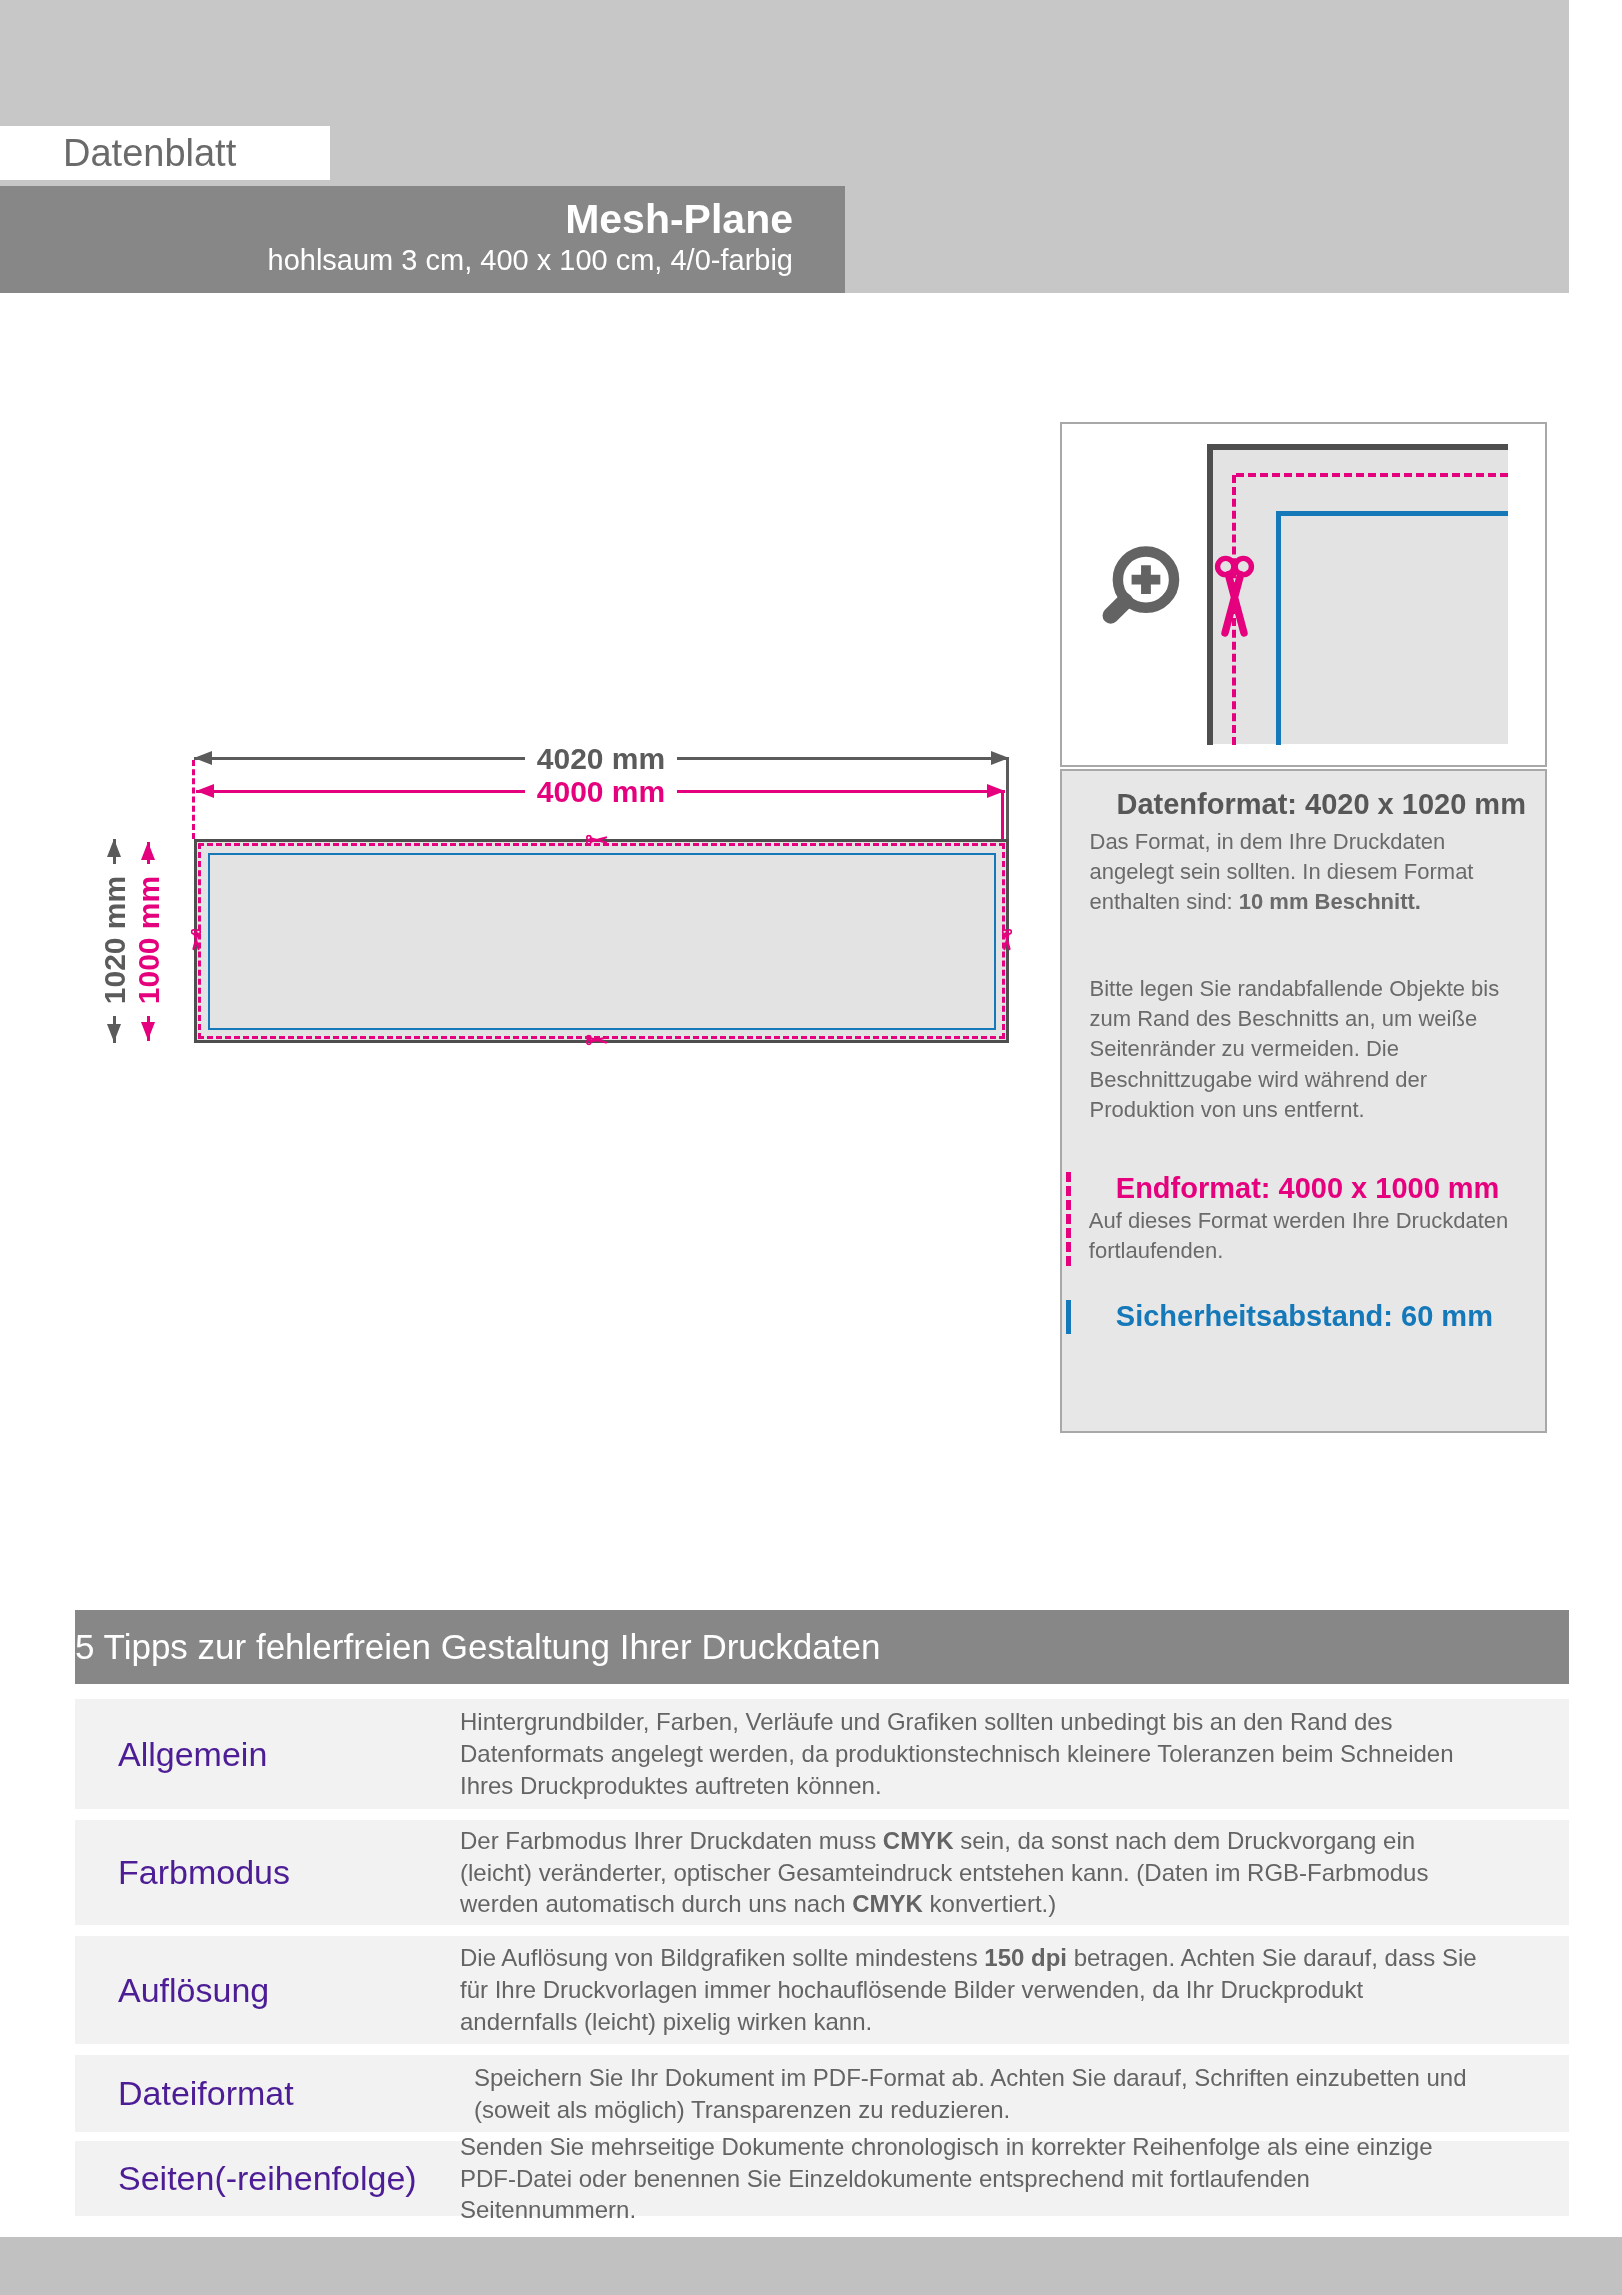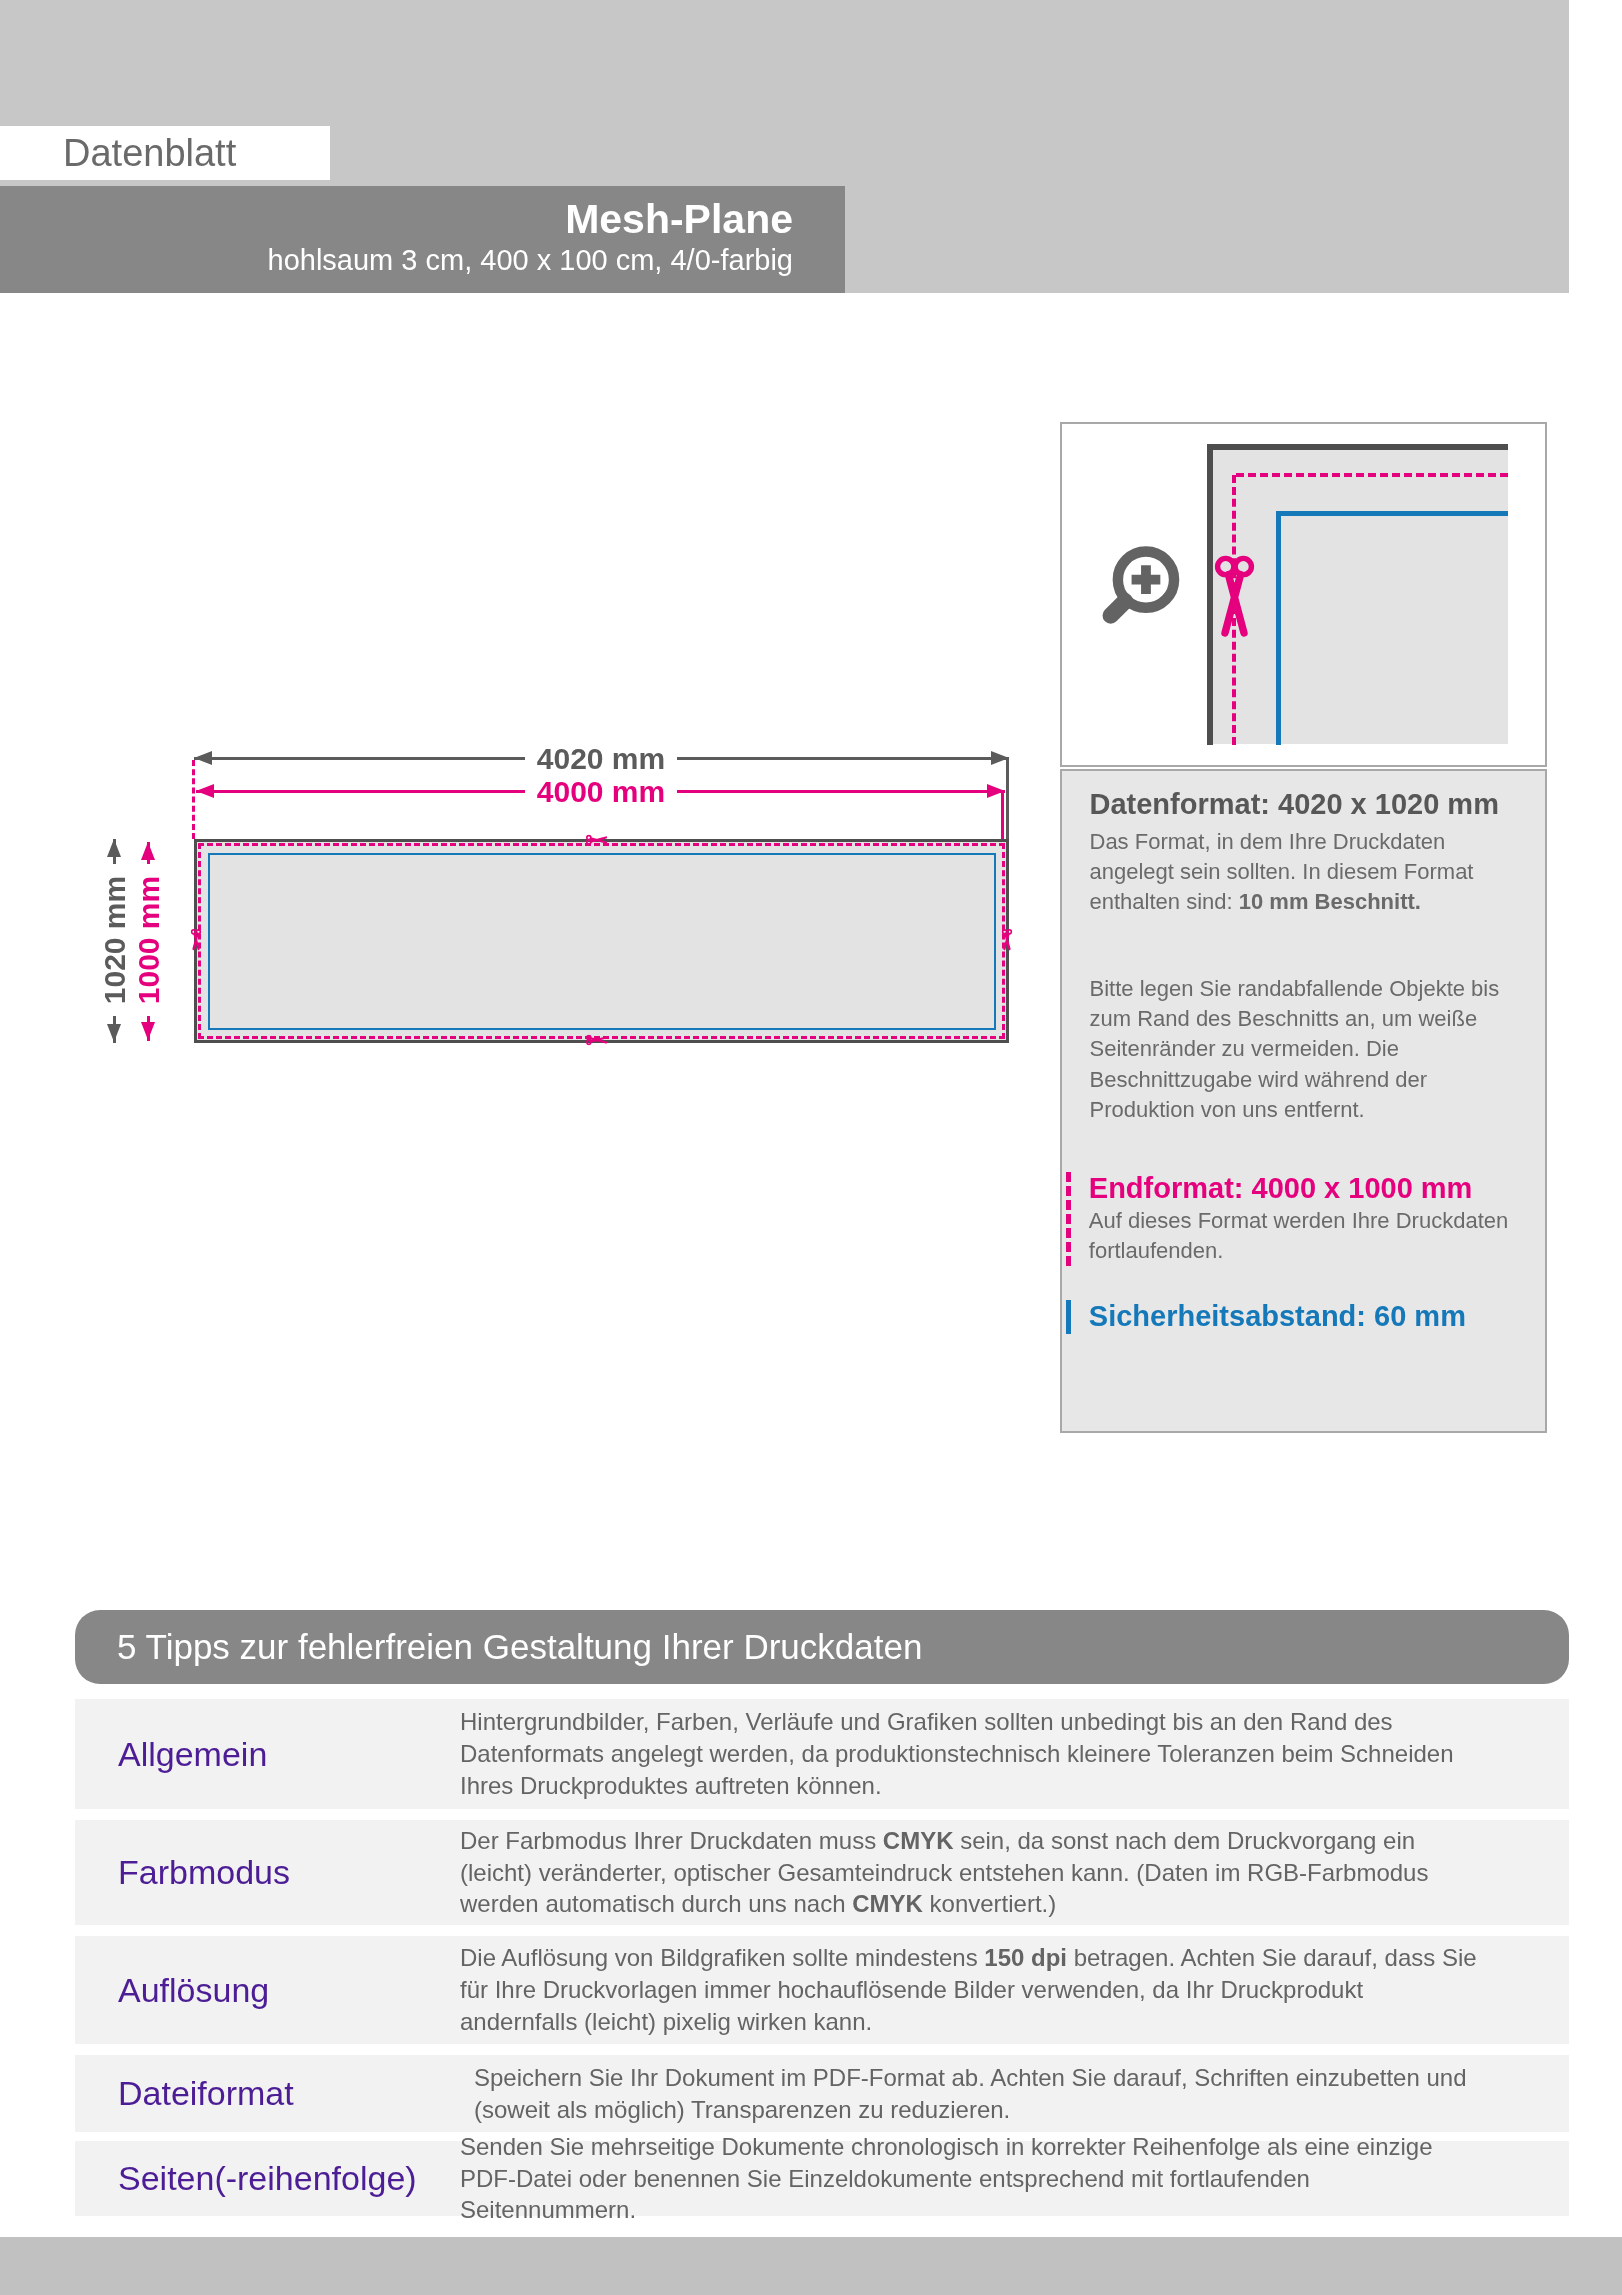--- a/index.html
+++ b/index.html
@@ -44,32 +44,32 @@
   .d-hline { left:1207px; top:444px; width:301px; height:5.9px;  background:#4e4e4e; }
   .d-mag-v { left:1232px; top:475px; height:270px; width:0; border-left:4.6px dashed #e5007d; }
   .d-mag-h { left:1236px; top:473px; width:272px; height:0; border-top:4.6px dashed #e5007d; }
   .d-blue-v { left:1276px; top:511px; width:4.6px; height:234px; background:#1478b9; }
   .d-blue-h { left:1276px; top:511px; width:232px; height:4.6px; background:#1478b9; }
 
   
   .infopanel { left:1060px; top:769px; width:487px; height:664px;
                background:#e7e7e7; border:2.6px solid #a8a8a8;
                padding:17px 18.3px 0 27.5px; color:#6a6a6a; }
-  .infopanel h3 { font-size:29px; color:#575757; line-height:1.15; }
+  .infopanel h3 { font-size:29px; color:#575757; line-height:1.15;margin-left:27px; }
   .infopanel p  { font-size:22px; line-height:1.38; }
   .infopanel .note { margin-top:56px; }
   .block-end  { margin-top:47px; border-left:5.9px dashed #e5007d; padding-left:18.3px; margin-left:-24px; }
   .block-end h3 { color:#e5007d; }
   .block-safe { margin-top:34px; border-left:5.9px solid #1478b9; padding-left:18.3px; margin-left:-24px; }
   .block-safe h3 { color:#1478b9; }
 
   
   .tipshead { left:75px; top:1610px; width:1494px; height:74px; background:#878787;
-              display:flex; align-items:center; padding-left:42px;
-              color:#ffffff; font-size:35px;border-radius:25px; }
+              display:flex; align-items:center; 
+              color:#ffffff; font-size:35px; }
   .tiprow { left:75px; width:1494px; background:#f2f2f2; display:flex; align-items:center; }
   .tiprow .lbl { flex:none; width:385px; padding-left:43px; font-size:34px; color:#4c1d95; }
   .tiprow .txt { width:1021px; font-size:24px; line-height:1.33; color:#646464; }
   .row1 { top:1699px; height:110px; }
   .row2 { top:1820px; height:105px; }
   .row3 { top:1936px; height:108px; }
   .row4 { top:2055px; height:77px;gap:14px; }
   .row5 { top:2141px; height:75px; }
 
   .footer { left:0; top:2237px; width:1623px; height:59px; background:#c1c1c1; }

